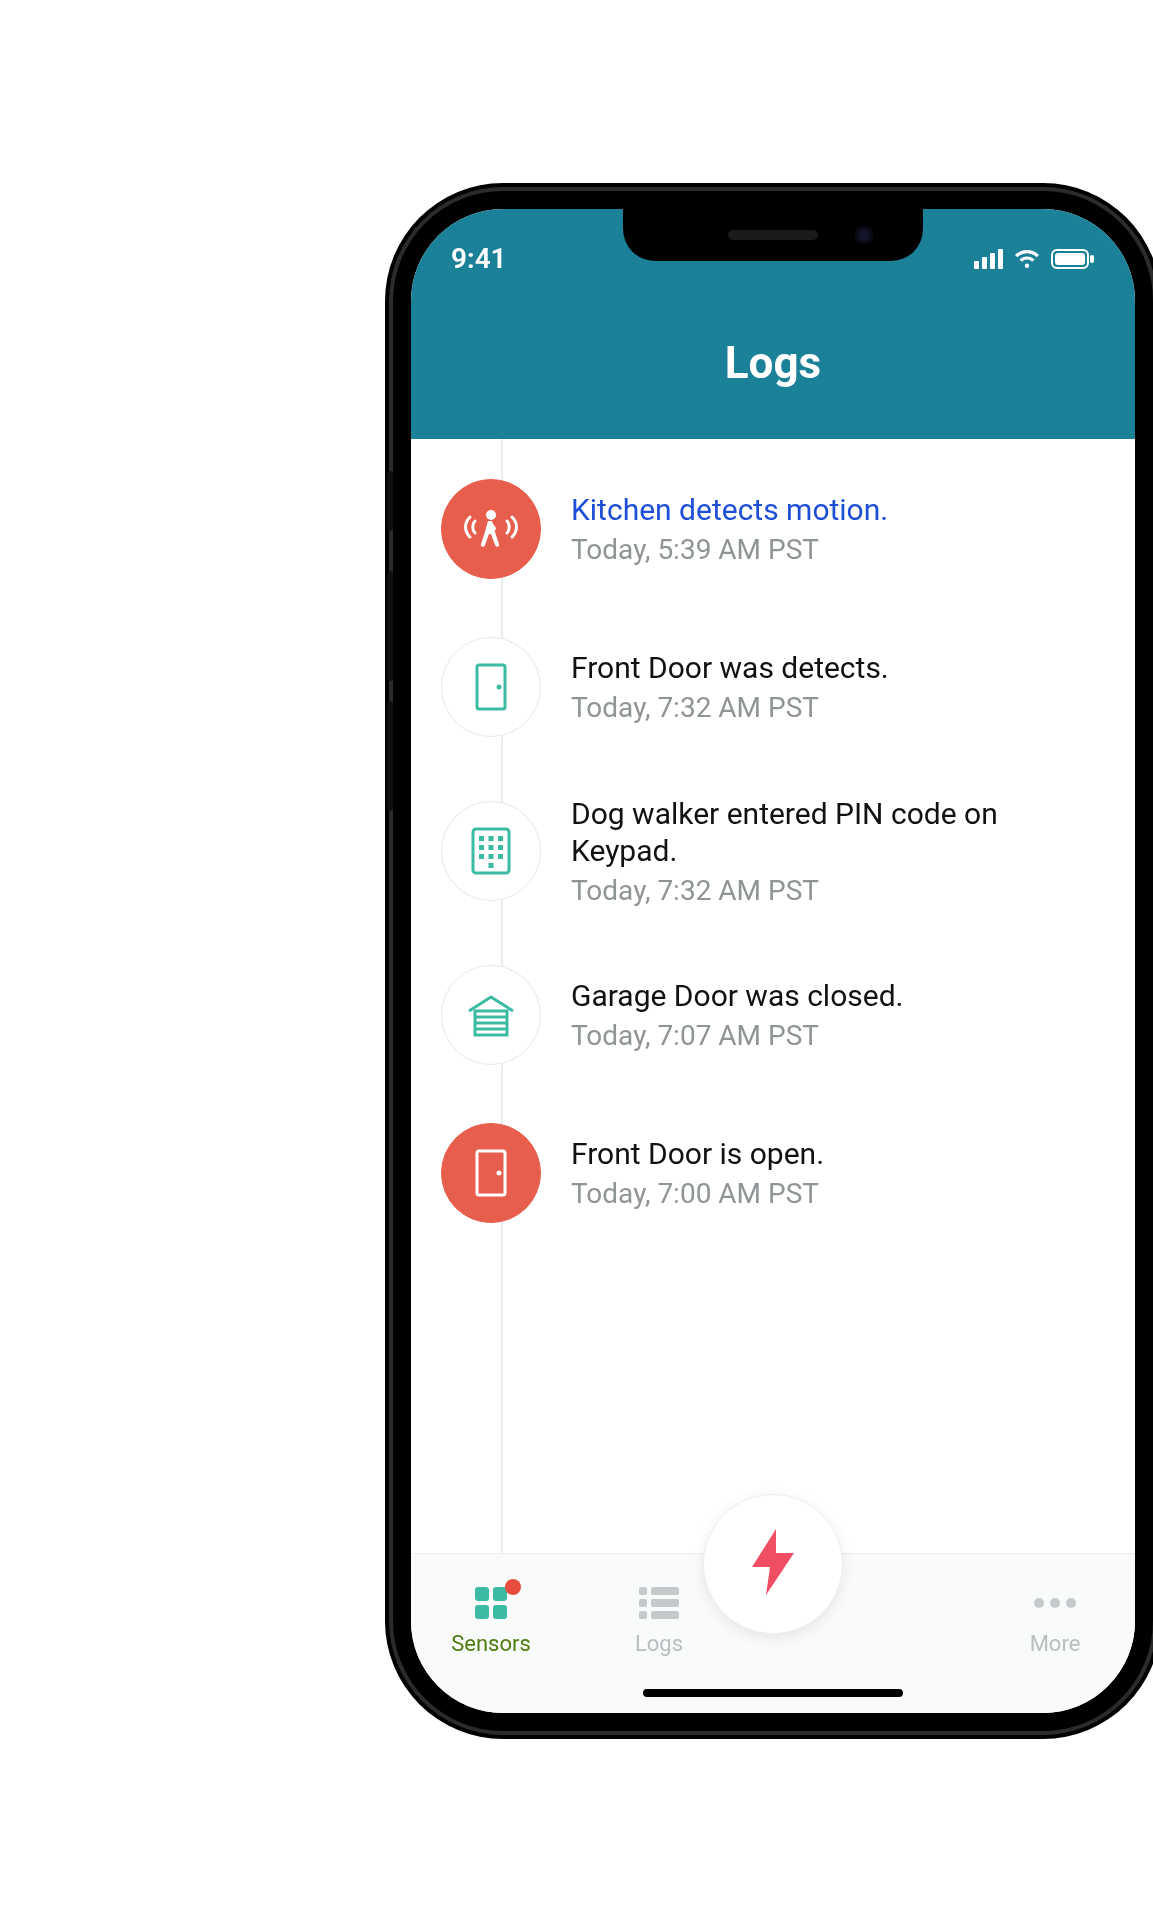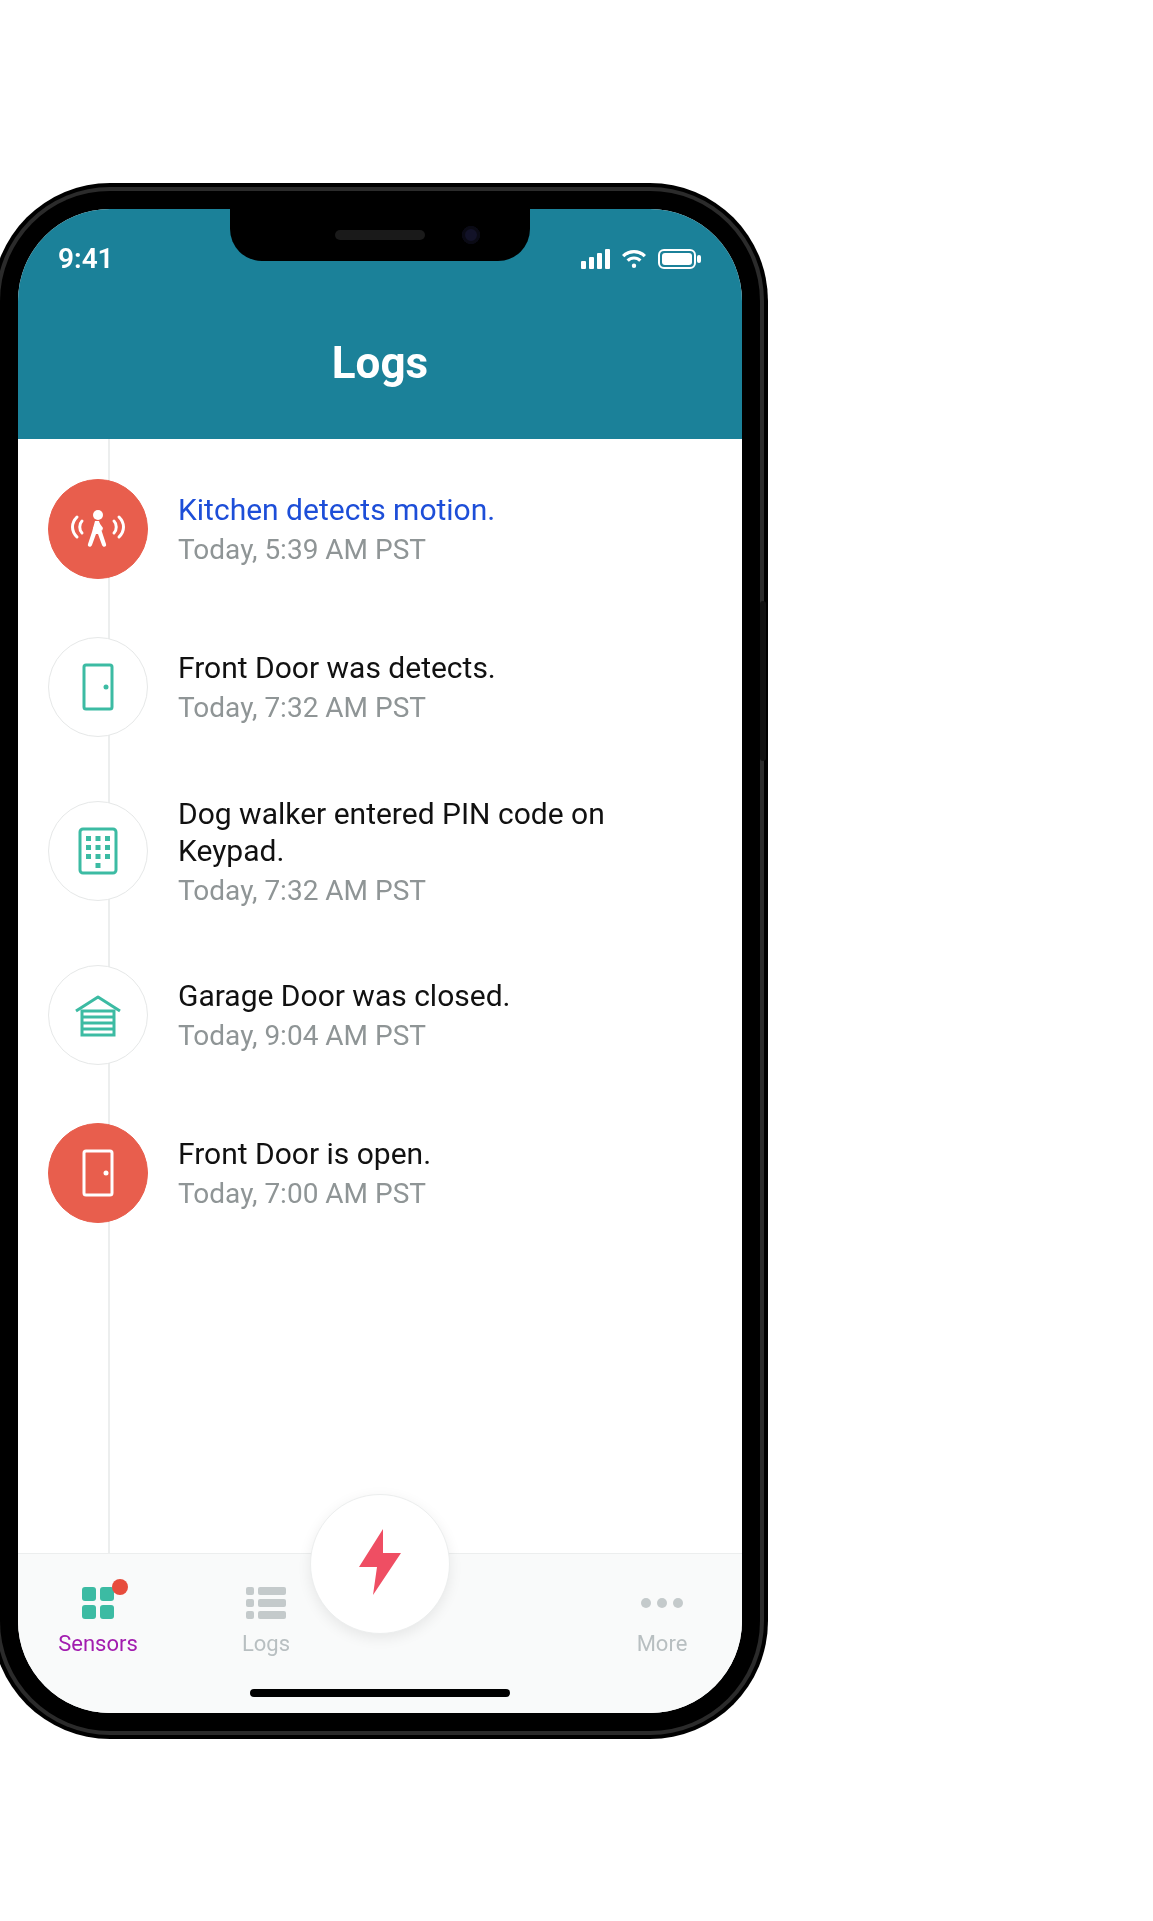--- a/index.html
+++ b/index.html
@@ -12,21 +12,21 @@
     justify-content: center;
   }
 
   .viewport {
     width: 1153px;
     height: 1921px;
     position: relative;
     background: #fff;
     display: flex;
     align-items: center;
-    justify-content: flex-start;
+    justify-content: flex-end;
   }
 
   
   .phone {
     width: 760px;
     height: 1540px;
     background: #000;
     border-radius: 110px;
     position: relative;
     box-shadow: 0 0 0 4px #2b2b2b, 0 0 0 8px #000;
@@ -156,21 +156,21 @@
     padding: 0 10px 30px 10px;
     position: relative;
   }
   .tab {
     width: 140px;
     display: flex; flex-direction: column; align-items: center; gap: 6px;
     color: #b8bfc1;
     font-size: 22px;
     position: relative;
   }
-  .tab.active { color: #a21caf; }
+  .tab.active { color: #4d7c0f; }
   .tab .tab-icon { height: 44px; display: flex; align-items: center; justify-content: center; }
   .tab .badge-dot {
     position: absolute; top: -2px; right: 40px;
     width: 16px; height: 16px; border-radius: 50%;
     background: #e74c3c;
   }
   .center-fab {
     position: absolute;
     left: 50%; transform: translateX(-50%);
     top: -60px;
@@ -304,21 +304,21 @@
               <svg width="52" height="48" viewBox="0 0 52 48">
                 <path d="M4 20 L26 6 L48 20" fill="none" stroke="#3cbba3" stroke-width="3" stroke-linejoin="round"></path>
                 <rect x="10" y="20" width="32" height="24" fill="none" stroke="#3cbba3" stroke-width="3"></rect>
                 <line x1="10" y1="26" x2="42" y2="26" stroke="#3cbba3" stroke-width="3"></line>
                 <line x1="10" y1="32" x2="42" y2="32" stroke="#3cbba3" stroke-width="3"></line>
                 <line x1="10" y1="38" x2="42" y2="38" stroke="#3cbba3" stroke-width="3"></line>
               </svg>
             </div>
             <div class="log-text">
               <div class="log-title">Garage Door was closed.</div>
-              <div class="log-time">Today, 9:04 AM PST</div>
+              <div class="log-time">Today, 7:07 AM PST</div>
             </div>
           </div>
 
           <div class="log-item">
             <div class="log-badge alert">
               <svg width="44" height="52" viewBox="0 0 44 52">
                 <rect x="8" y="4" width="28" height="44" rx="2" fill="none" stroke="#fff" stroke-width="3"></rect>
                 <circle cx="30" cy="26" r="2.5" fill="#fff"></circle>
               </svg>
             </div>

